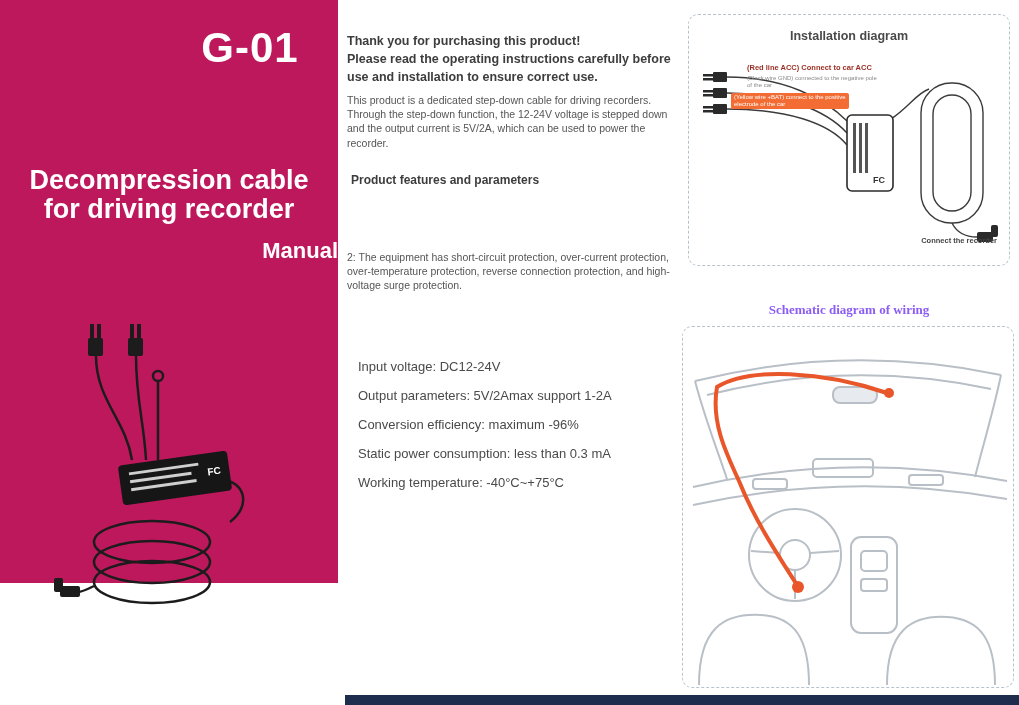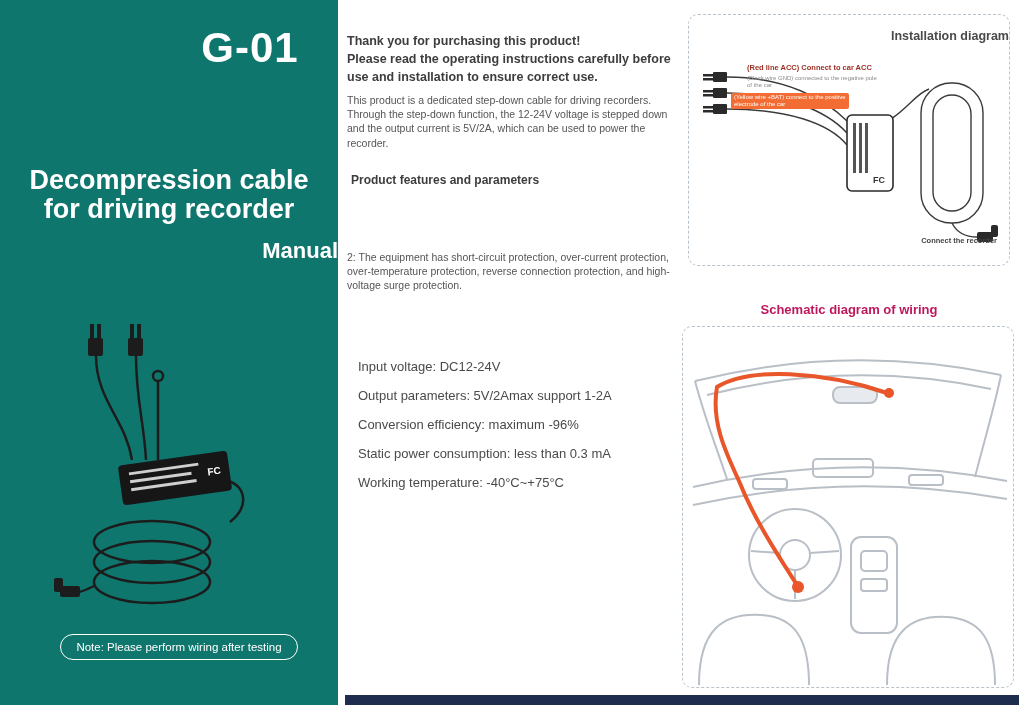--- a/index.html
+++ b/index.html
@@ -1,21 +1,21 @@
 <!DOCTYPE html>
 <html><head>
 <meta charset="utf-8">
 <style>
   * { margin:0; padding:0; box-sizing:border-box; }
   html,body { background:#ffffff; }
   body { font-family:"Liberation Sans", sans-serif; }
   .page { position:relative; width:1019px; height:705px; background:#ffffff; overflow:hidden; }
 
   
-  .left-panel { position:absolute; left:0; top:0; width:338px; height:705px; background:#0f766e; color:#fff; }
+  .left-panel { position:absolute; left:0; top:0; width:338px; height:583px; background:#be185d; color:#fff; }
   .model-no { position:absolute; left:160px; top:24px; width:180px; text-align:center;
               font-size:42px; font-weight:bold; letter-spacing:1px; }
   .panel-title { position:absolute; left:0; top:166px; width:338px; text-align:center;
                  font-size:27px; font-weight:bold; line-height:1.08; }
   .panel-subtitle { position:absolute; left:0; top:238px; width:338px; text-align:right;
                     font-size:22px; font-weight:bold; }
   .cable-art { position:absolute; left:30px; top:320px; }
   .note-pill { position:absolute; left:60px; top:634px; width:238px; text-align:center;
                border:1px solid #ffffff; border-radius:14px; padding:6px 8px;
                font-size:11.5px; color:#ffffff; }
@@ -28,31 +28,31 @@
   .intro { position:absolute; left:0; top:93px; width:325px; font-size:10.5px; line-height:1.35; color:#555; }
   .features-head { position:absolute; left:4px; top:172px; width:325px; font-size:12px; }
   .feature-1 { position:absolute; left:0; top:191px; width:328px; font-size:10.5px; line-height:1.35; color:#555; }
   .feature-2 { position:absolute; left:0; top:250px; width:328px; font-size:10.5px; line-height:1.35; color:#555; }
   .specs { position:absolute; left:11px; top:360px; width:310px; }
   .spec-item { font-size:13px; color:#4a4a4a; margin-bottom:16px; line-height:1.0; }
 
   
   .install-box { position:absolute; left:688px; top:14px; width:322px; height:252px;
                  border:1px dashed #b8c2cb; border-radius:10px; }
-  .install-title { position:absolute; left:0; top:14px; width:100%; text-align:right;
+  .install-title { position:absolute; left:0; top:14px; width:100%; text-align:center;
                    font-size:12.5px; font-weight:bold; color:#4a4a4a; }
   .install-svg { position:absolute; left:6px; top:34px; }
   .lbl-red { position:absolute; left:58px; top:48px; font-size:7.5px; color:#9c2f23; font-weight:bold; }
   .lbl-black { position:absolute; left:58px; top:60px; width:130px; font-size:6px; line-height:1.15; color:#8a8a8a; }
   .lbl-yellow { position:absolute; left:42px; top:78px; width:118px; font-size:6px; line-height:1.2;
                 color:#ffffff; background:#F26C33; padding:1px 3px; border-radius:2px; }
   .lbl-recorder { position:absolute; right:12px; bottom:20px; font-size:7.5px; color:#444; font-weight:bold; }
 
   .schematic-title { position:absolute; left:688px; top:302px; width:322px; text-align:center;
-                     font-size:13px; font-weight:bold; color:#be185d; }
+                     font-size:13px; font-weight:bold; color:#8b5cf6;font-family:Liberation Serif, serif; }
   .car-box { position:absolute; left:682px; top:326px; width:332px; height:362px;
              border:1px dashed #b8c2cb; border-radius:10px; overflow:hidden; }
   .car-svg { position:absolute; left:0px; top:2px; }
 
   
   .bottom-bar { position:absolute; left:345px; top:695px; width:674px; height:10px; background:#1E2C4E; }
 </style>
 </head>
 <body>
 

